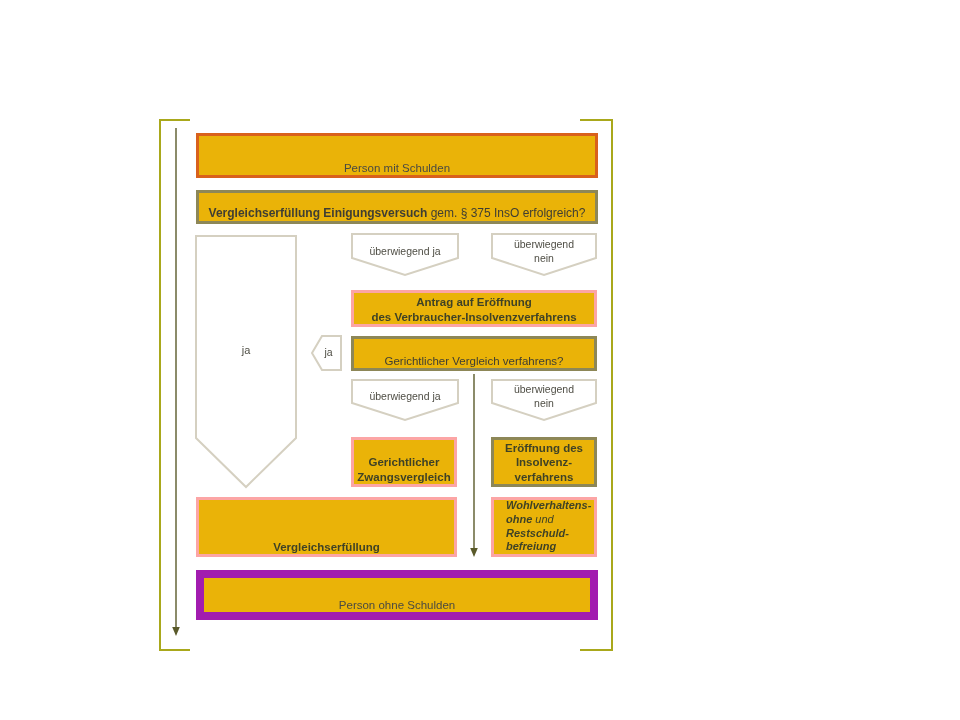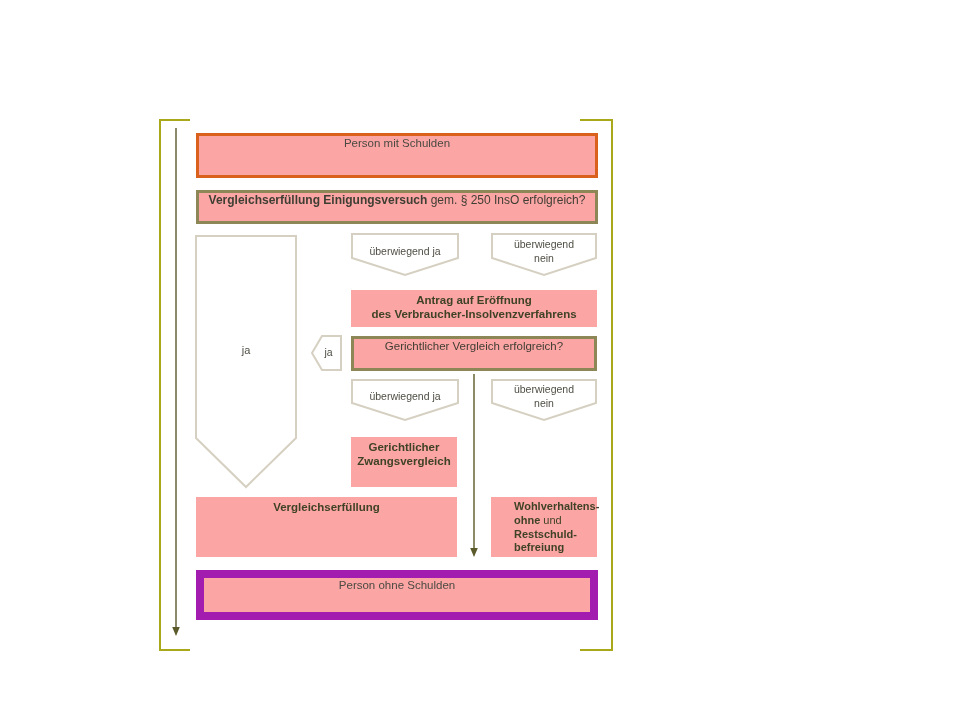--- a/index.html
+++ b/index.html
@@ -21,24 +21,24 @@
     width: 960px;
     height: 720px;
     background: #ffffff;
   }
 
   
   .node {
     position: absolute;
     box-sizing: border-box;
     display: flex;
-    align-items: flex-start;
+    align-items: flex-end;
     justify-content: center;
     text-align: center;
-    background: #fca5a5;
+    background: #eab308;
     line-height: 1.25;
   }
 
   .node .txt { display: block; }
 
   
   .box-orange {
     border: 3px solid #d9611c;
     font-size: 11.5px;
     color: #4a4a42;
@@ -59,21 +59,22 @@
     font-size: 11.5px;
     color: #4a4a42;
   }
 
   .bold { font-weight: bold; }
   .reg  { font-weight: normal; }
 
   .left-align {
     justify-content: flex-start;
     text-align: left;
-    padding-left: 20px;
+    padding-left: 12px;
+    font-style: italic;
   }
   .penta-wrap {
     position: absolute;
     box-sizing: border-box;
   }
   .penta-wrap .lbl {
     position: absolute;
     left: 0; right: 0;
     text-align: center;
     font-size: 10.5px;
@@ -163,42 +164,49 @@
     <div class="lbl" style="top:3px;">überwiegend</div>
     <div class="lbl" style="top:17px;">nein</div>
   </div>
 
   <div class="node box-orange" style="left:196px; top:133px; width:402px; height:45px;">
     <span class="txt">Person mit Schulden</span>
   </div>
 
   <div class="node box-khaki" style="left:196px; top:190px; width:402px; height:34px;">
     <span class="txt">
-      <span class="bold">Vergleichserfüllung Einigungsversuch</span><span class="reg"> gem. § 250 InsO erfolgreich?</span>
+      <span class="bold">Vergleichserfüllung Einigungsversuch</span><span class="reg"> gem. § 375 InsO erfolgreich?</span>
     </span>
   </div>
 
   <div class="node box-olive" style="left:351px; top:290px; width:246px; height:37px;">
     <span class="txt">
       <span>Antrag auf Eröffnung</span><br>
       <span>des Verbraucher-Insolvenzverfahrens</span>
     </span>
   </div>
 
   <div class="node box-khaki" style="left:351px; top:336px; width:246px; height:35px; font-size:11.5px;">
-    <span class="txt">Gerichtlicher Vergleich erfolgreich?</span>
+    <span class="txt">Gerichtlicher Vergleich verfahrens?</span>
   </div>
 
   <div class="node box-olive" style="left:351px; top:437px; width:106px; height:50px;">
     <span class="txt">
       <span>Gerichtlicher</span><br>
       <span>Zwangsvergleich</span>
     </span>
   </div>
 
+  <div class="node box-khaki" style="left:491px; top:437px; width:106px; height:50px; font-weight:bold; font-size:11.5px; color:#3f4226;">
+    <span class="txt">
+      <span>Eröffnung des</span><br>
+      <span>Insolvenz-</span><br>
+      <span>verfahrens</span>
+    </span>
+  </div>
 
   <div class="node box-olive" style="left:196px; top:497px; width:261px; height:60px;">
     <span class="txt">Vergleichserfüllung</span>
   </div>
 
   <div class="node box-olive left-align" style="left:491px; top:497px; width:106px; height:60px; font-size:11px;">
     <span class="txt">
       <span class="bold">Wohlverhaltens-</span><br>
       <span class="bold">ohne</span><span class="reg"> und</span><br>
       <span class="bold">Restschuld-</span><br>

